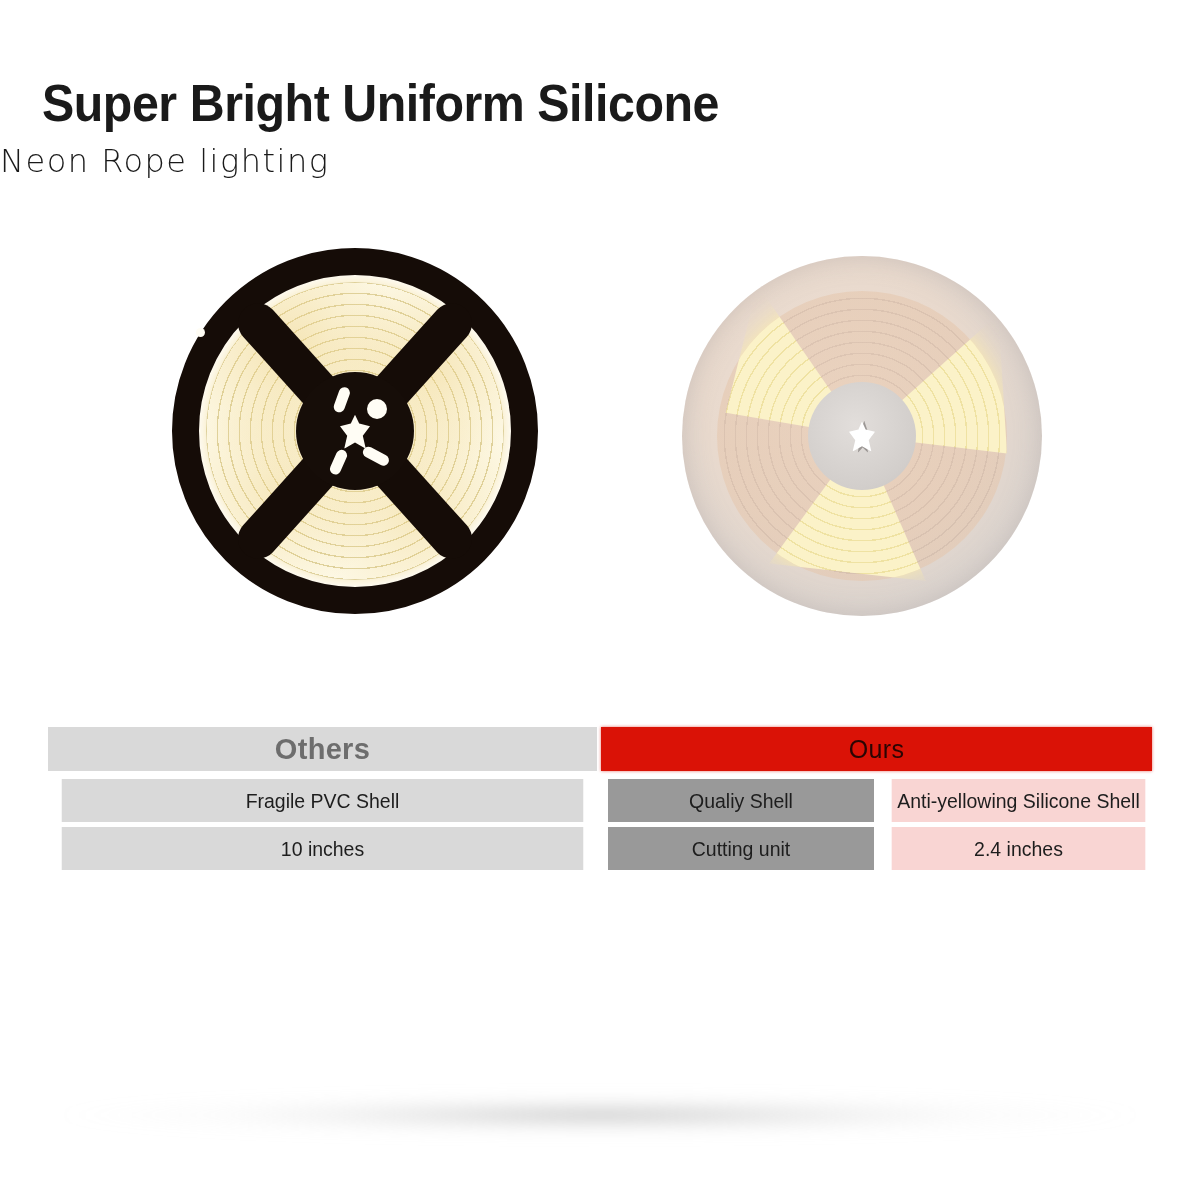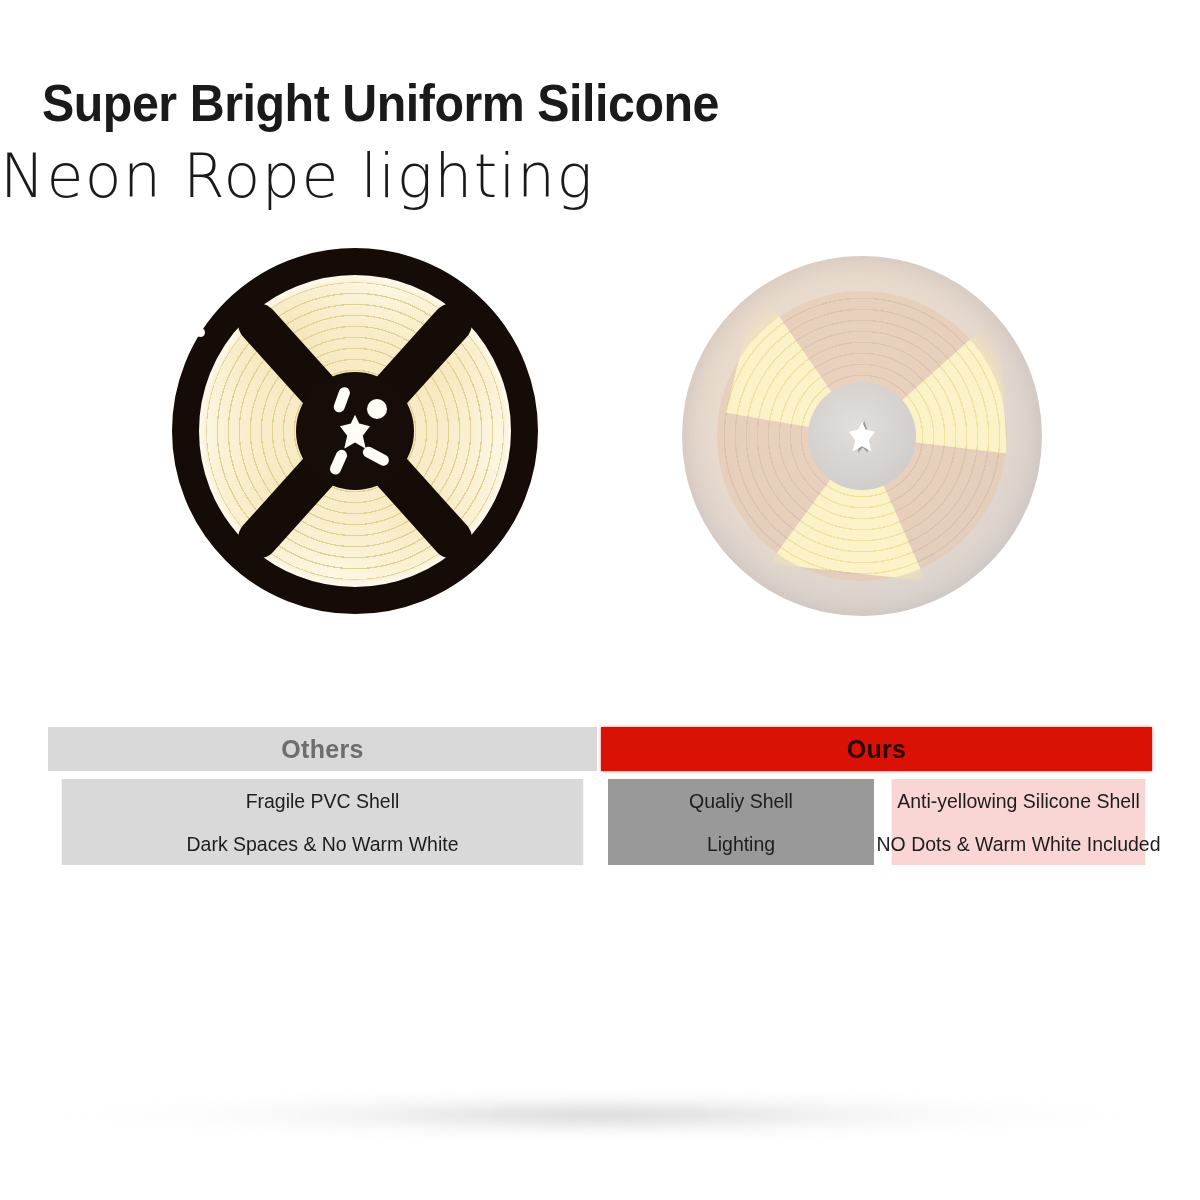--- a/index.html
+++ b/index.html
@@ -24,21 +24,21 @@
     font-weight:bold;
     letter-spacing:-0.5px;
     color:#1a1a1a;
     line-height:1.05;
     transform:scaleX(0.93);
   }
   .subtitle{
     margin:0;
     padding-top:14px;
     font-family:"DejaVu Sans", sans-serif;
-    font-size:60px;
+    font-size:32px;
     font-weight:300;
     letter-spacing:1.5px;
     color:#1a1a1a;
     line-height:1.05;
   }
 
   
   .products{
     position:absolute;left:0;top:228px;width:1200px;height:420px;
   }
@@ -160,45 +160,45 @@
     width:16px;height:32px;
     background:#8f8b88;
     clip-path:polygon(50% 0%,70% 30%,100% 46%,62% 66%,74% 100%,40% 84%,10% 100%,22% 60%,0% 32%,34% 24%);
     opacity:.85;
   }
 
   
   .table{
     position:absolute;left:48px;top:727px;width:1104px;
   }
-  .row{display:flex;width:100%;}
+  .row{display:flex;width:100%;margin-bottom:5px;}
   .head-row{margin-bottom:8px;}
   .cell{
     display:flex;align-items:center;justify-content:center;
     height:43px;
     font-size:20.5px;
     color:#1d1d1d;
     text-align:center;
     transform:scaleX(0.95);
     white-space:nowrap;
   }
   .col-others{width:549px;background:#d9d9d9;}
   .col-spec{width:280px;margin-left:4px;background:#999999;}
   .col-ours{width:267px;margin-left:4px;background:#f9d5d3;}
 
   .head-others{
     width:549px;height:44px;background:#d9d9d9;
     display:flex;align-items:center;justify-content:center;
-    font-size:25px;font-weight:bold;color:#6d6d6d;letter-spacing:.3px;
+    font-size:29px;font-weight:bold;color:#6d6d6d;letter-spacing:.3px;
   }
   .head-gap{width:4px;}
   .head-ours{
     width:551px;height:44px;background:#da1206;
     display:flex;align-items:center;justify-content:center;
-    font-size:25px;font-weight:bold;color:#2a0503;letter-spacing:.3px;
+    font-size:25px;font-weight:normal;color:#2a0503;letter-spacing:.3px;
     box-shadow:0 0 3px rgba(218,18,6,.6);
   }
 
   
   .bottom-shadow{
     position:absolute;left:0;top:1092px;width:1200px;height:46px;
     background:radial-gradient(ellipse 46% 50% at 50% 50%, rgba(150,150,150,.45) 0%, rgba(170,170,170,.18) 42%, rgba(200,200,200,.06) 70%, rgba(255,255,255,0) 100%);
     filter:blur(7px);
   }
 </style>
@@ -252,23 +252,23 @@
   </div>
 
   <div class="row">
     <div class="cell col-others">Fragile PVC Shell</div>
     <div class="cell col-spec">Qualiy Shell</div>
     <div class="cell col-ours">Anti-yellowing Silicone Shell</div>
   </div>
 
 
 
-
   <div class="row">
-    <div class="cell col-others">Dark Spaces &amp; No Warm White</div>
-    <div class="cell col-spec">Lighting</div>
-    <div class="cell col-ours">NO Dots &amp; Warm White Included</div>
-  </div>
+    <div class="cell col-others">10 inches</div>
+    <div class="cell col-spec">Cutting unit</div>
+    <div class="cell col-ours">2.4 inches</div>
+  </div>
+
 
 
 </div>
 
 <div class="bottom-shadow"></div>
 
 </body></html>

